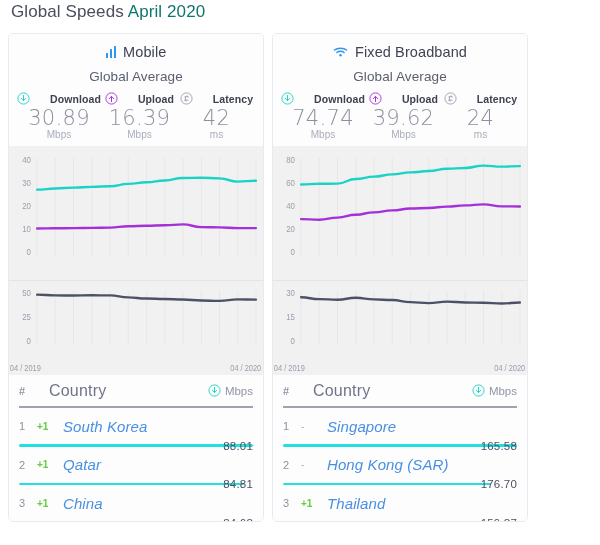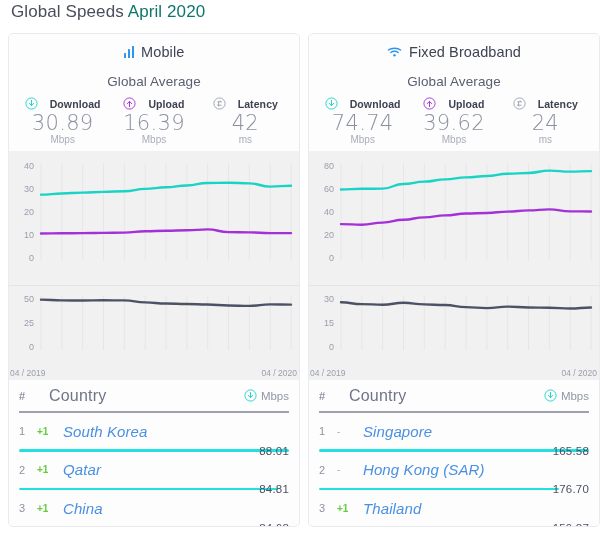--- a/index.html
+++ b/index.html
@@ -15,21 +15,21 @@
   .page-title {
     position: absolute; left: 11px; top: 2px;
     font-size: 17px; letter-spacing: .1px;
     color: #4b4e5e; white-space: nowrap;
   }
   .page-title .muted { color: #0f766e; }
 
   
   .panels { position: absolute; left: 0; top: 33px; width: 600px; display: flex; }
   .panel {
-    width: 292px; margin-left: 8px;
+    width: 256px; margin-left: 8px;
     background: #fdfdfd;
     border: 1px solid #e9eaee;
     border-radius: 5px;
     overflow: hidden;
   }
 
   
   .panel-head {
     height: 35px; display: flex; align-items: center; justify-content: center;
     gap: 7px; background: #fdfdfd;
@@ -38,26 +38,26 @@
   .icon-bars { display: flex; align-items: flex-end; gap: 1.5px; height: 12px; }
   .icon-bars i { width: 2.5px; background: #2f96f0; border-radius: .5px; display: block; }
   .icon-bars i:nth-child(1) { height: 5px; }
   .icon-bars i:nth-child(2) { height: 9px; }
   .icon-bars i:nth-child(3) { height: 12px; }
   .icon-wifi { width: 15px; height: 12px; display: block; }
 
   
   .avg-title {
     text-align: center; font-size: 13.5px; color: #5a5e70;
-    margin-top: 5px; letter-spacing: .1px;
+    letter-spacing: .1px;
   }
   .stats { display: flex; margin-top: 8px; padding: 0 8px 6px; }
   .stat { flex: 1; text-align: center; }
   .stat-head {
-    display: flex; align-items: center; justify-content: center; gap: 12px;
+    display: flex; align-items: center; justify-content: center; gap: 20px;
   }
   .stat-head .name {
     font-size: 10.5px; font-weight: bold; color: #3d4152; letter-spacing: .1px;
   }
   .ring { width: 13px; height: 13px; display: block; }
   .stat-val {
     font-size: 21px; color: #8c8fa0; margin-top: 1px; letter-spacing: .3px;
     font-family: "DejaVu Sans", sans-serif; font-weight: 300;
   }
   .stat-unit { font-size: 10px; color: #a9adbb; margin-top: -1px; }

